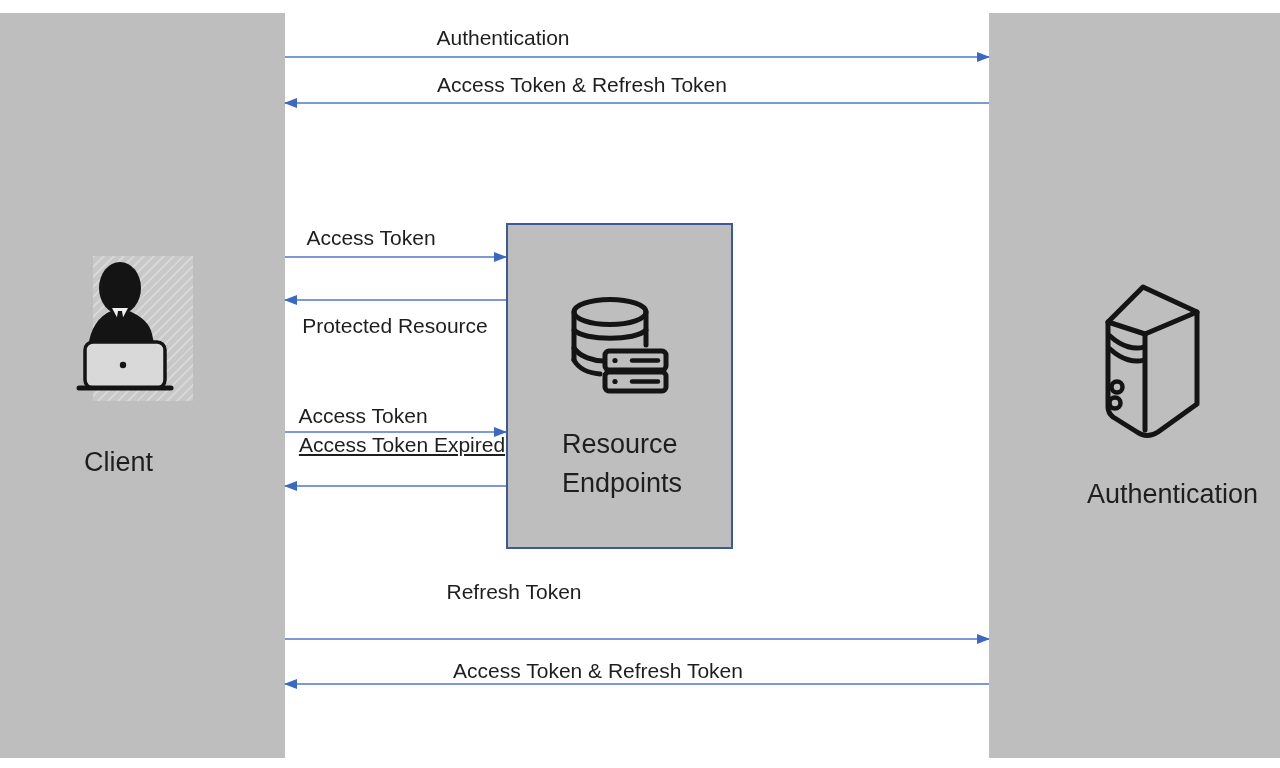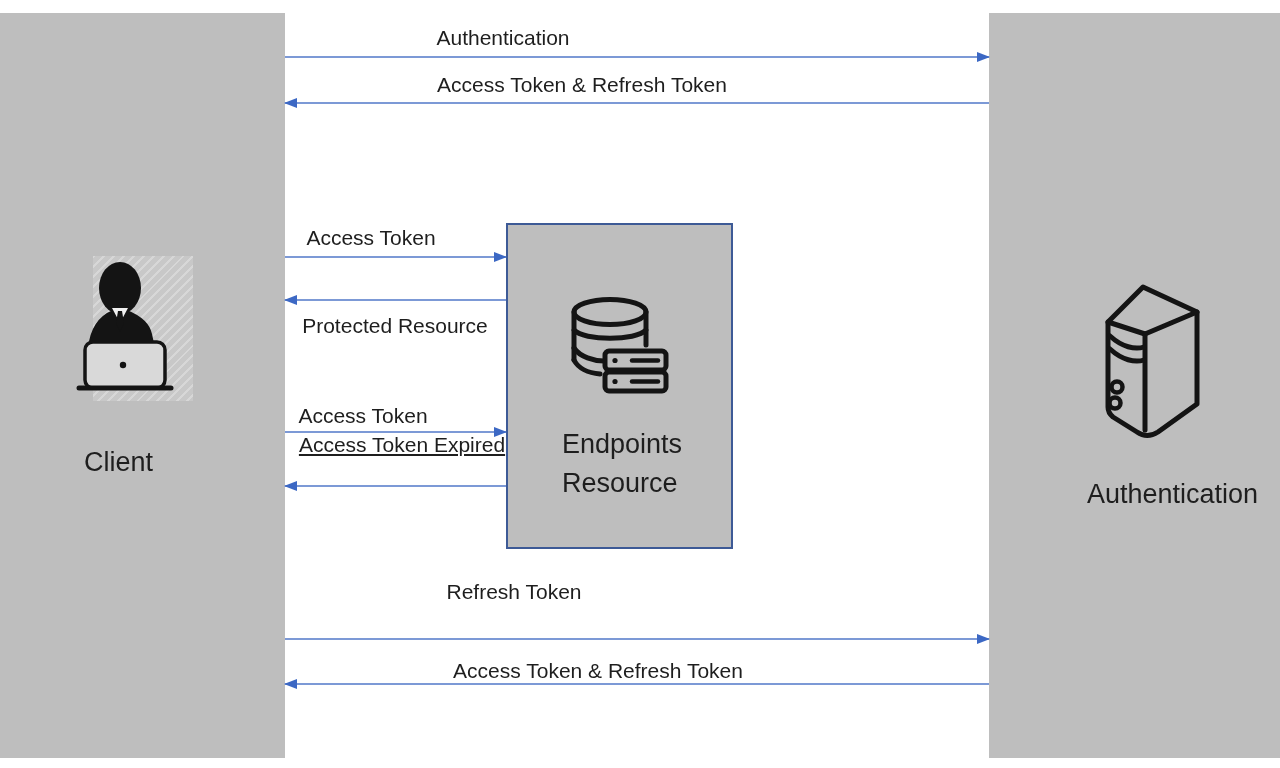--- a/index.html
+++ b/index.html
@@ -102,22 +102,22 @@
           <rect x="35" y="54" width="61" height="19" rx="4" fill="#bebebe"></rect>
           <rect x="35" y="75" width="61" height="19" rx="4" fill="#bebebe"></rect>
           <circle cx="45" cy="63.5" r="2.6" fill="#141414" stroke="none"></circle>
           <circle cx="45" cy="84.5" r="2.6" fill="#141414" stroke="none"></circle>
           <path d="M62,63.5 H88" stroke-width="4.5"></path>
           <path d="M62,84.5 H88" stroke-width="4.5"></path>
         </g>
       </svg>
     </div>
     <div class="resource-label">
+      <div>Resource</div>
       <div>Endpoints</div>
-      <div>Resource</div>
     </div>
   </div>
 
   <div class="server-icon">
     <svg width="104" height="156" viewBox="0 0 104 156">
       <g stroke="#141414" stroke-width="5" fill="none" stroke-linejoin="round" stroke-linecap="round">
         <path d="M43,4 L97,29 L97,121 L58,149 Q47,156 37,149 L13,134 Q8,130 8,124 L8,39 Z"></path>
         <path d="M8,39 L45,51 L97,29"></path>
         <path d="M45,51 L45,147"></path>
         <path d="M10,53 C22,64 35,67 44,64"></path>

